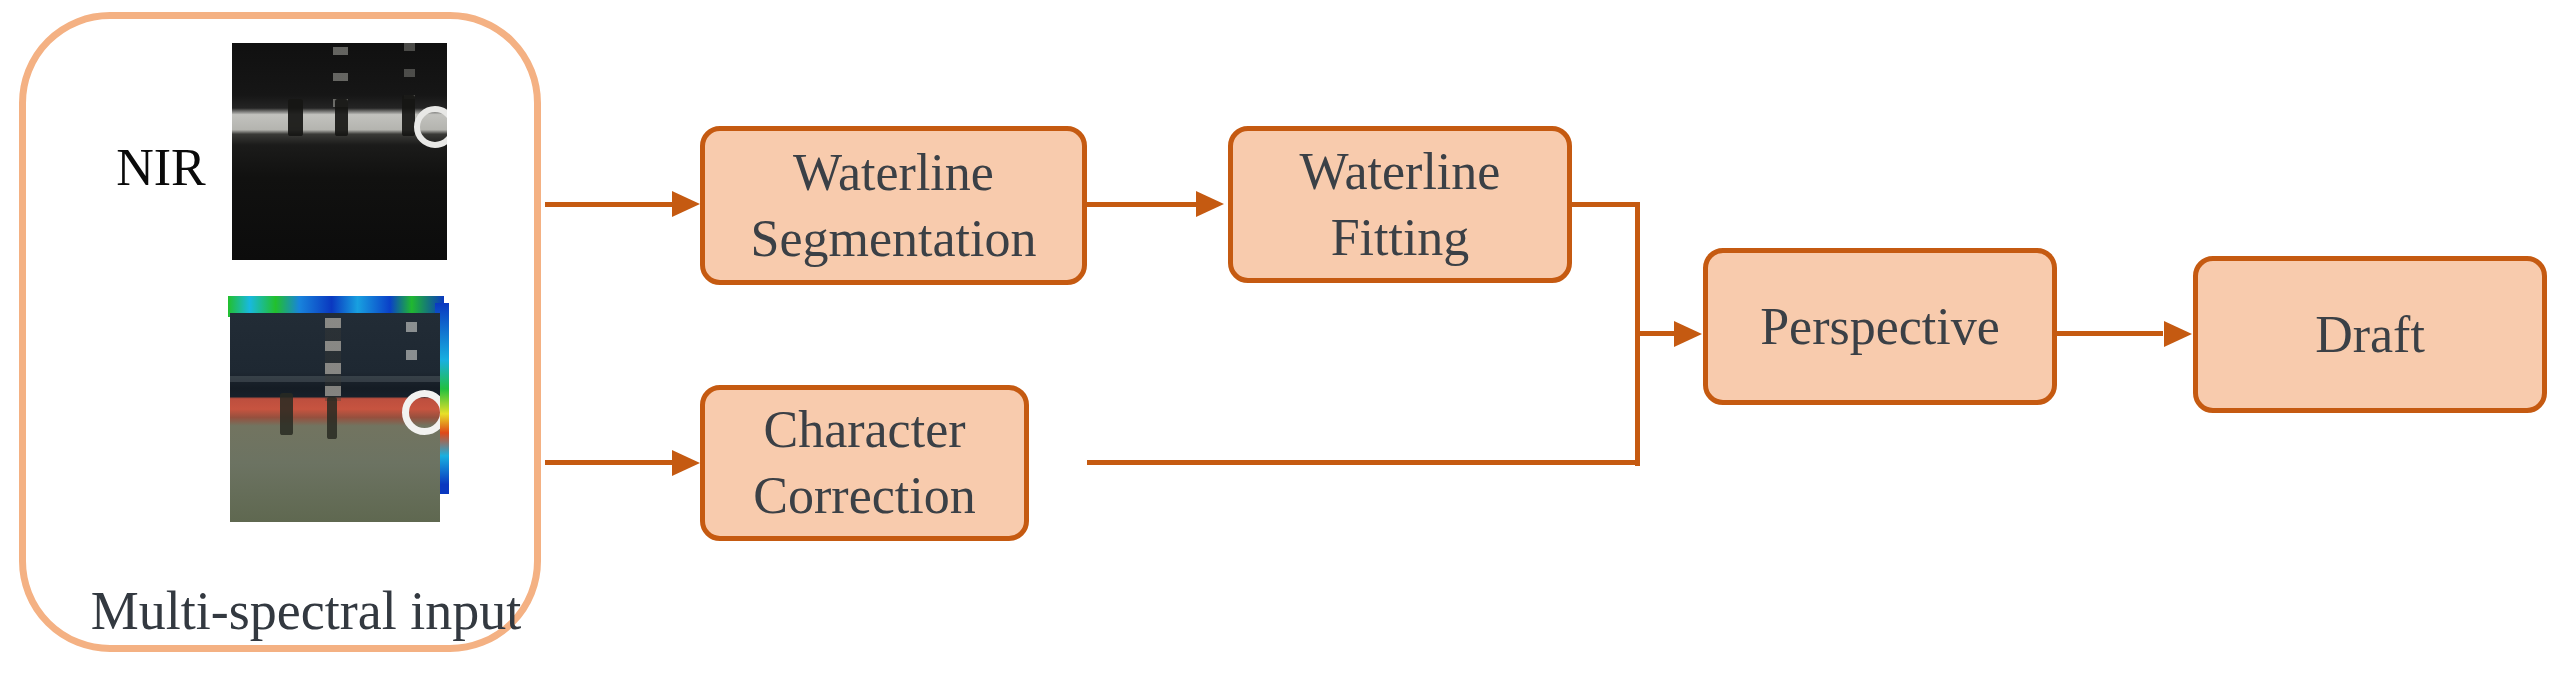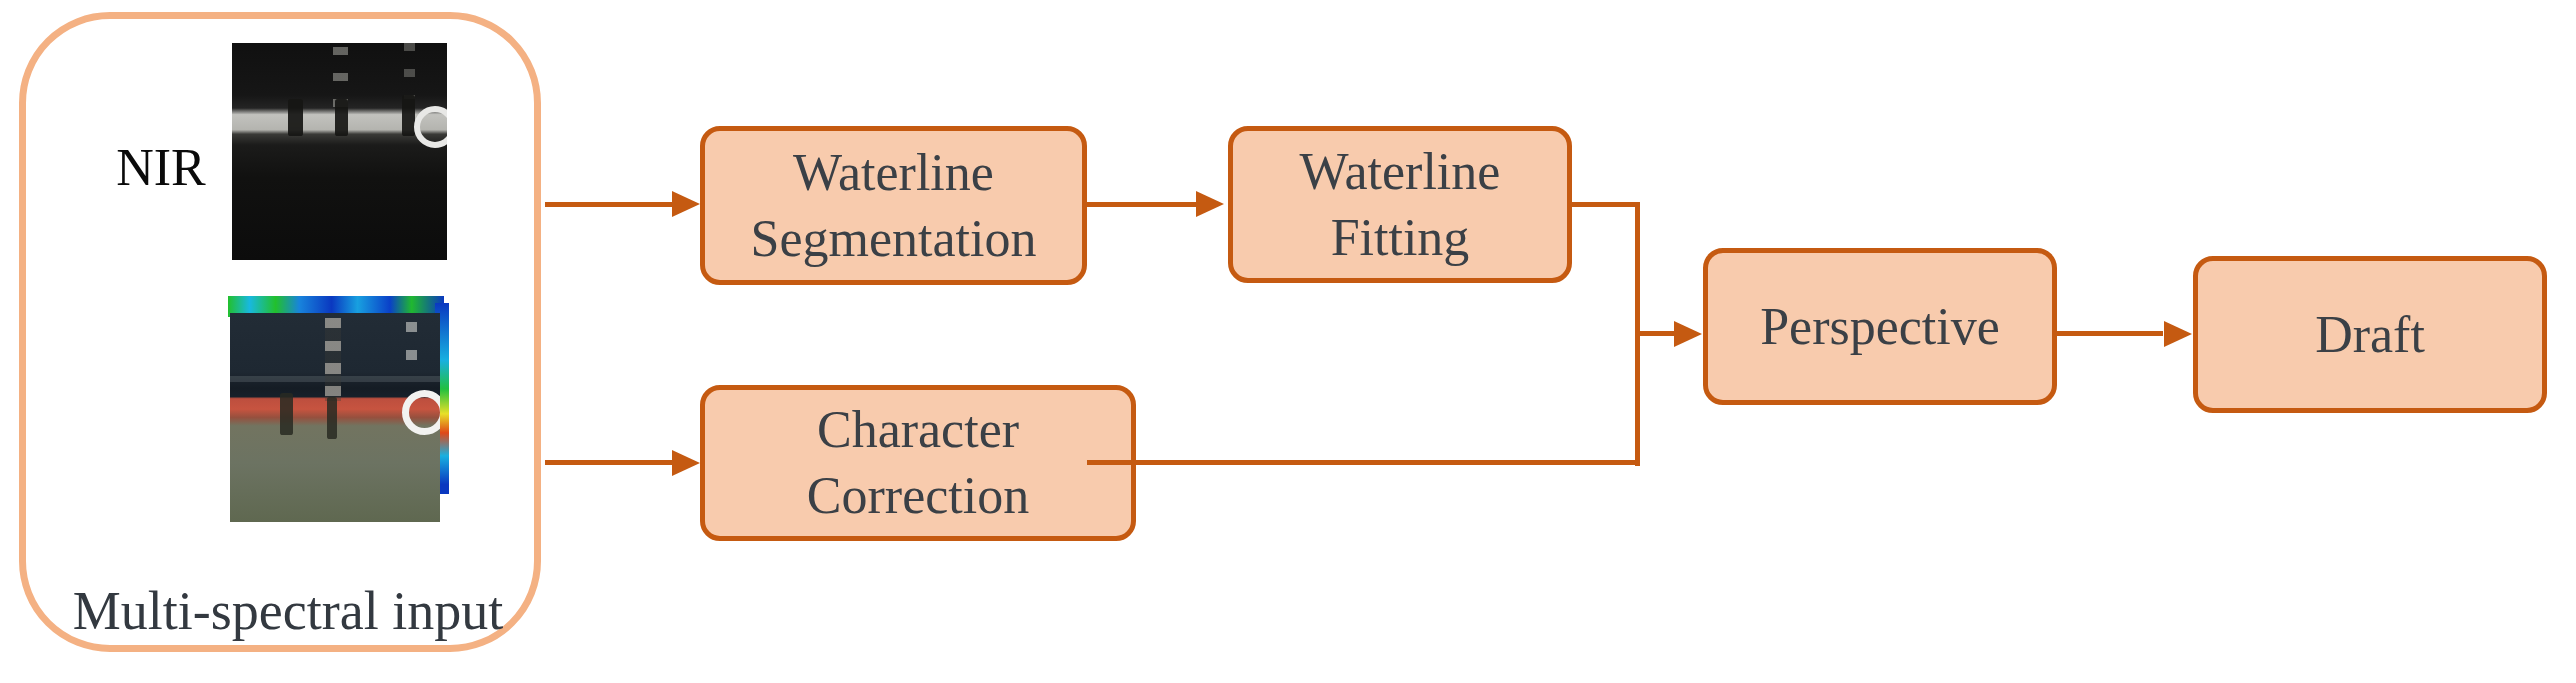--- a/index.html
+++ b/index.html
@@ -28,21 +28,21 @@
     box-sizing:border-box;
     background:var(--bg);
   }
   .side-label{
     position:absolute;width:174px;text-align:center;
     font-size:52px;line-height:47px;color:var(--label-text);
   }
   .nir-label{left:48px;top:125px;}
   .rgb-label{left:48px;top:393px;}
   .caption{
-    position:absolute;left:8px;top:562px;width:508px;text-align:center;
+    position:absolute;left:26px;top:562px;width:508px;text-align:center;
     font-size:54px;line-height:61px;color:var(--caption-text);white-space:nowrap;
   }
   
   .nir-image{
     position:absolute;left:232px;top:43px;width:215px;height:217px;
     background:linear-gradient(180deg,
       #101010 0%,#161616 24%,#242424 30%,
       #c2c2be 33%,#b4b4af 40%,
       #3a3a37 42%,#1b1b1a 47%,#111110 62%,#0c0c0c 100%);
     overflow:hidden;
@@ -83,21 +83,21 @@
   
   .flow-box{
     position:absolute;box-sizing:border-box;
     background:var(--box-fill);
     border:5.2px solid var(--box-border);
     border-radius:20px;
     display:flex;flex-direction:column;align-items:center;justify-content:center;
     color:var(--box-text);font-size:52px;line-height:66px;text-align:center;
   }
   .box-ws{left:700px;top:126px;width:387px;height:159px;}
-  .box-cd{left:700px;top:385px;width:436px;height:156px;}
+  .box-cd{left:700px;top:385px;width:329px;height:156px;}
   .box-wf{left:1228px;top:126px;width:344px;height:157px;}
   .box-pc{left:1703px;top:248px;width:354px;height:157px;}
   .box-dr{left:2193px;top:256px;width:354px;height:157px;gap:20px;}
   
   .conn{position:absolute;background:var(--connector);}
   .arrowhead{
     position:absolute;width:0;height:0;
     border-top:13px solid transparent;
     border-bottom:13px solid transparent;
     border-left:28px solid var(--connector);

